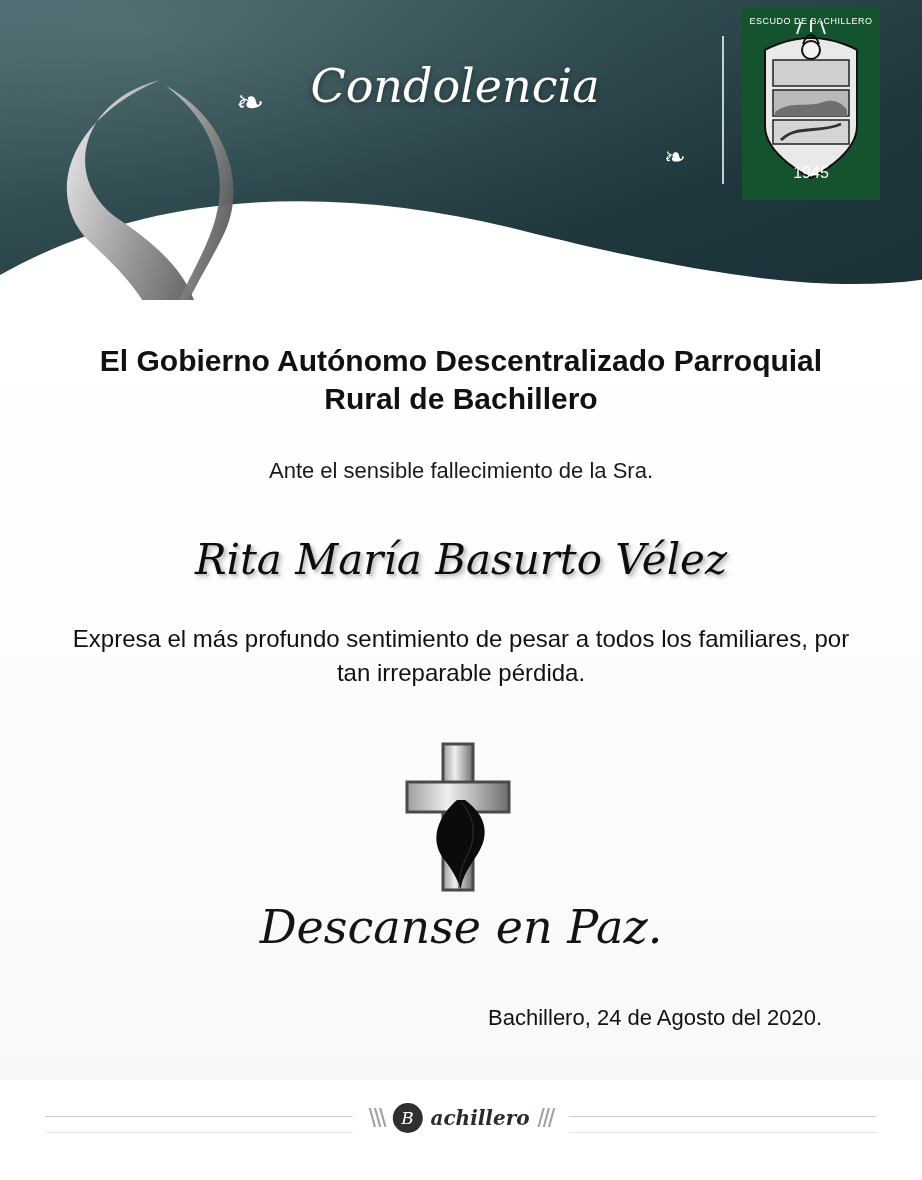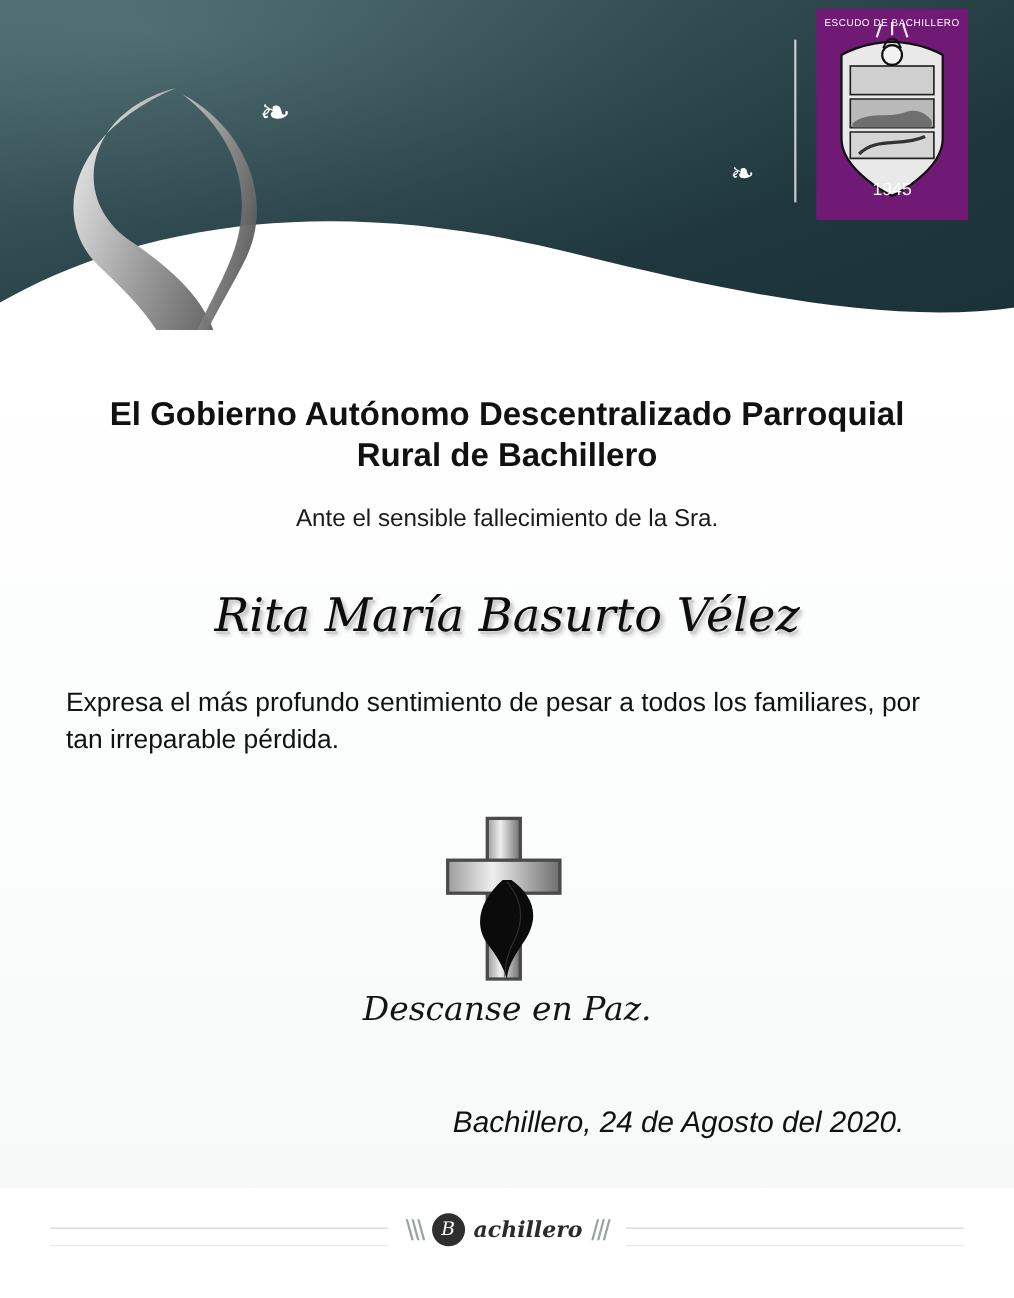--- a/index.html
+++ b/index.html
@@ -102,21 +102,21 @@
     z-index: 7;
   }
 
   
   .crest {
     position: absolute;
     left: 742px;
     top: 8px;
     width: 138px;
     height: 192px;
-    background: #701a75;
+    background: #14532d;
     z-index: 8;
   }
   .crest-inner {
     position: absolute;
     left: 50%;
     top: 8px;
     transform: translateX(-50%);
     width: 140px;
     height: 176px;
   }
@@ -161,21 +161,20 @@
   .gov-title {
     position: absolute;
     left: 60px;
     top: 42px;
     width: 802px;
     text-align: center;
     font-size: 30px;
     font-weight: bold;
     line-height: 38px;
     color: #111111;
-    margin-top: 16px;
   }
   .subtitle {
     position: absolute;
     left: 60px;
     top: 158px;
     width: 802px;
     text-align: center;
     font-size: 22px;
     color: #1a1a1a;
   }
@@ -191,20 +190,21 @@
     line-height: 76px;
     color: #0d0d0d;
     text-shadow: 2px 2px 0 #cfcfcf, 3px 3px 4px rgba(0,0,0,0.25);
     white-space: nowrap;
   }
   .message {
     position: absolute;
     left: 60px;
     top: 322px;
     width: 802px;
+    text-align: center;
     font-size: 24px;
     line-height: 34px;
     color: #111111;
   }
 
   
   .cross-wrap {
     position: absolute;
     left: 50%;
     top: 440px;
@@ -214,34 +214,33 @@
   }
 
   .rip {
     position: absolute;
     left: 60px;
     top: 600px;
     width: 802px;
     text-align: center;
     font-family: "DejaVu Serif", serif;
     font-style: italic;
-    font-size: 30px;
+    font-size: 46px;
     color: #141414;
   }
   .place-date {
     position: absolute;
     left: 60px;
     top: 705px;
     width: 802px;
     text-align: right;
     padding-right: 40px;
     box-sizing: border-box;
-    font-size: 27px;
+    font-size: 22px;
     color: #111111;
-    font-style: italic;
   }
 
   
   .footer {
     position: absolute;
     left: 0;
     bottom: 0;
     width: 922px;
     height: 100px;
     background: #ffffff;
@@ -309,20 +308,21 @@
     <div class="header-bg"></div>
 
     <div class="wave">
       <svg viewBox="0 0 1010 260" preserveAspectRatio="none">
         <path d="M0,150 C160,40 360,30 560,80 C760,130 900,150 1010,120 L1010,260 L0,260 Z" fill="#ffffff"></path>
         <path d="M0,176 C180,76 380,66 580,112 C780,156 910,174 1010,150 L1010,260 L0,260 Z" fill="#ffffff" opacity="0.85"></path>
       </svg>
     </div>
 
     <div class="title-block">
+      <div class="title-line2">Condolencia</div>
     </div>
     <div class="flourish-left">❧</div>
     <div class="flourish-right">❧</div>
     <div class="divider-vert"></div>
 
     <div class="ribbon-big">
       <svg viewBox="0 0 330 420" width="330" height="420">
         <defs>
           <linearGradient id="rg1" x1="0" y1="0" x2="1" y2="1">
             <stop offset="0%" stop-color="#f2f2f2"></stop>

